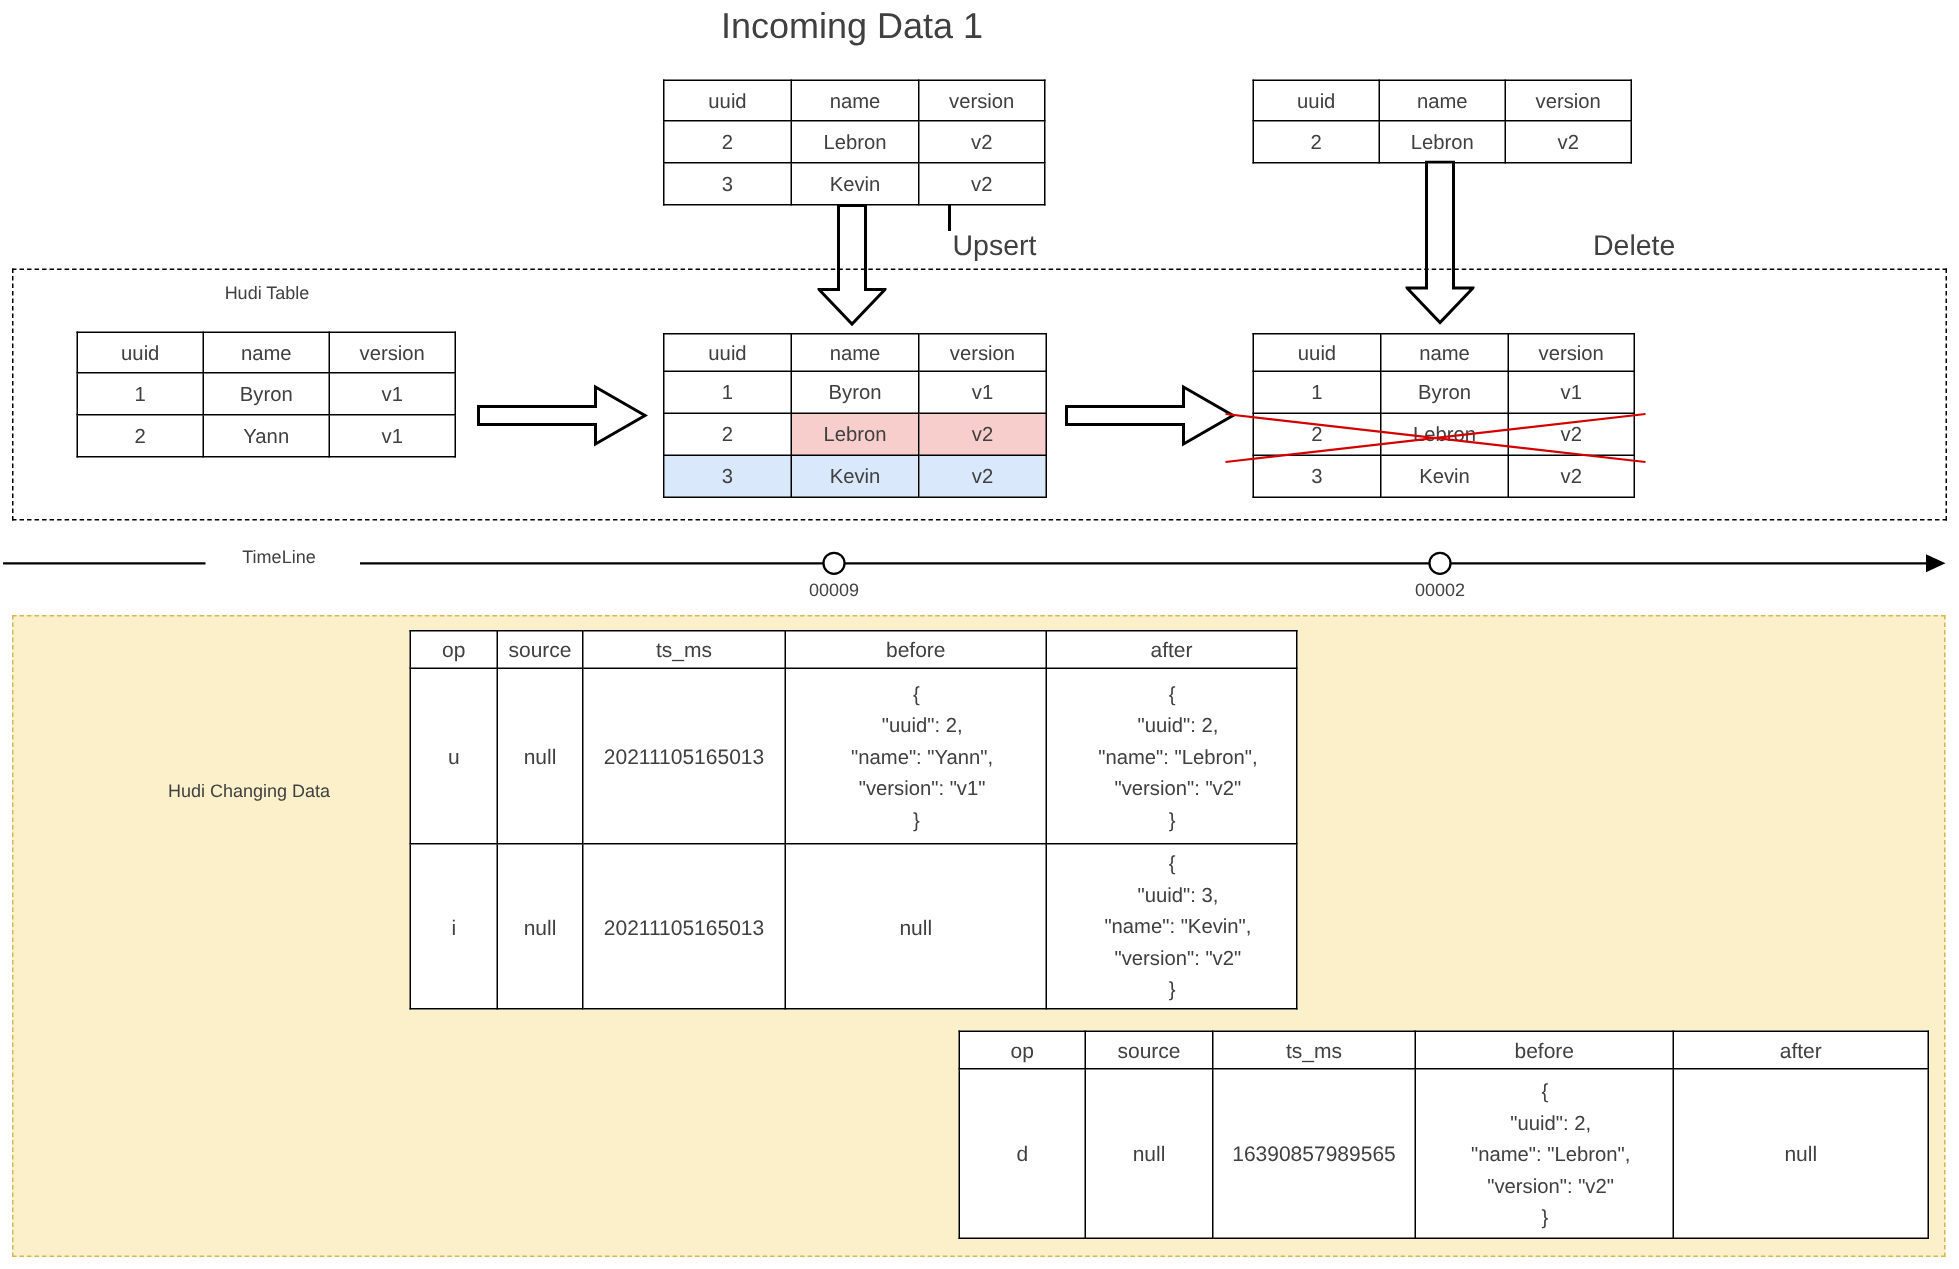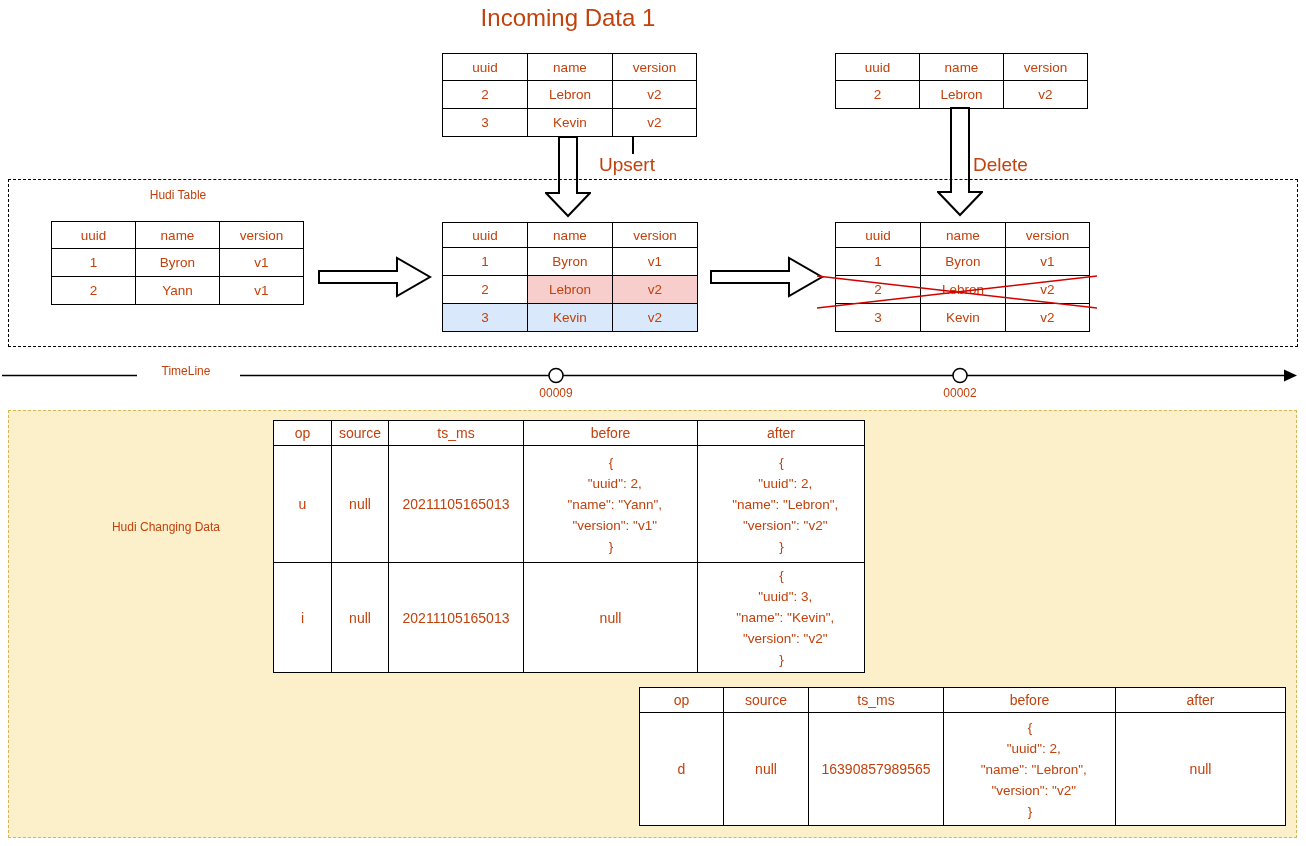--- a/index.html
+++ b/index.html
@@ -1,24 +1,24 @@
 <!DOCTYPE html>
 <html><head>
 <meta charset="utf-8">
 <style>
   html,body { margin:0; padding:0; background:#fff; }
   #stage {
     position:relative; width:1306px; height:846px;
     background:#fff; overflow:hidden;
     font-family:"Liberation Sans","DejaVu Sans",sans-serif;
-    color:#c2410c;
+    color:#404040;
   }
   .abs { position:absolute; }
   .title { position:absolute; text-align:center; font-size:24px; white-space:nowrap; }
-  .lbl   { position:absolute; font-size:19px; white-space:nowrap; }
+  .lbl   { position:absolute; font-size:19px; white-space:nowrap;margin-left:36px; }
   .boxlbl{ position:absolute; font-size:12px; text-align:center; white-space:nowrap; }
 
   table.dtable { position:absolute; border-collapse:collapse; table-layout:fixed; background:#fff; }
   table.dtable td {
     border:1px solid #000; text-align:center; vertical-align:middle;
     padding:0; font-size:13.5px; overflow:hidden;
   }
   table.cdc td { font-size:14px; }
   td.red  { background:#F8CECC; border-color:#B85450; }
   td.blue { background:#DAE8FC; border-color:#6C8EBF; }
@@ -89,21 +89,21 @@
 
   <svg class="abs" style="left:545px; top:136px;" width="46" height="82">
     <polygon points="14,1 32,1 32,57 45,57 23,80 1,57 14,57" fill="#fff" stroke="#000" stroke-width="2"></polygon>
   </svg>
   <div class="leader" style="left:632px; top:136px; height:18px;"></div>
   <div class="lbl" style="left:599px; top:154px;">Upsert</div>
 
   <svg class="abs" style="left:937px; top:107px;" width="46" height="110">
     <polygon points="14,1 32,1 32,85 45,85 23,108 1,85 14,85" fill="#fff" stroke="#000" stroke-width="2"></polygon>
   </svg>
-  <div class="lbl" style="left:973px; top:154px;">Delete</div>
+  <div class="lbl" style="left:1026px; top:154px;">Delete</div>
 
   <div class="hudi-box"></div>
   <div class="boxlbl" style="left:118px; top:188px; width:120px;">Hudi Table</div>
 
   <table class="dtable" style="left:51px; top:221px;">
     <colgroup>
         <col style="width:84px">
         <col style="width:84px">
         <col style="width:84px">
       </colgroup>

